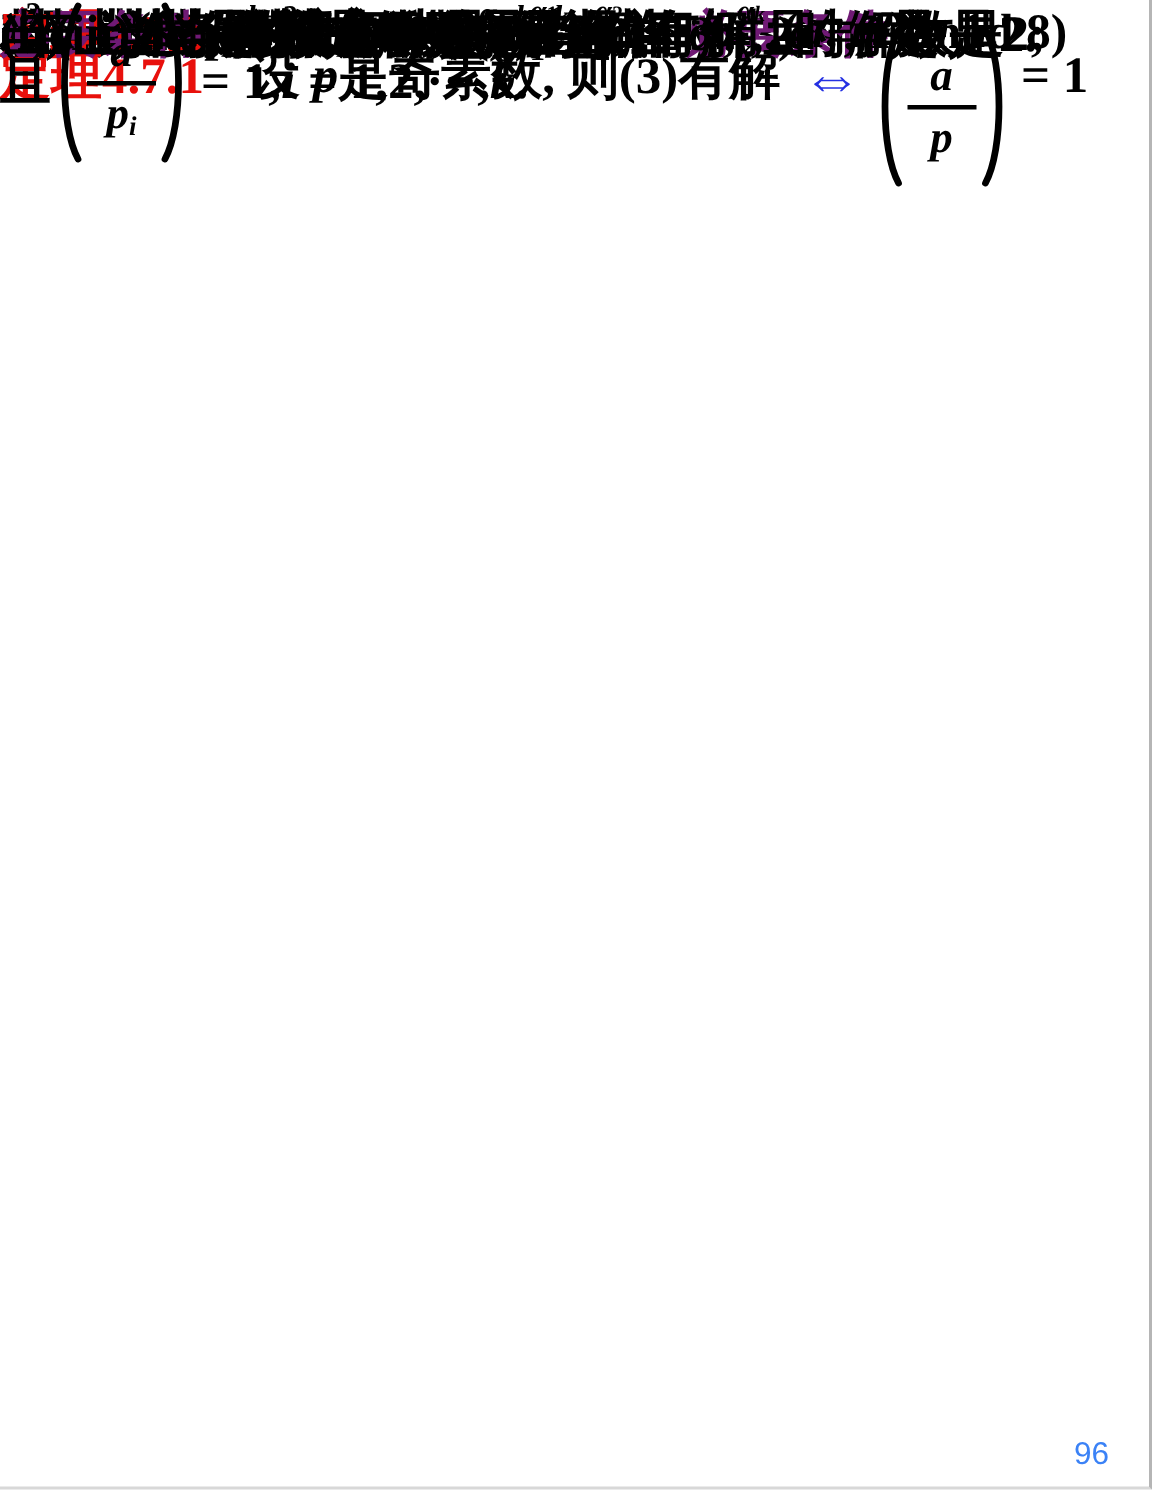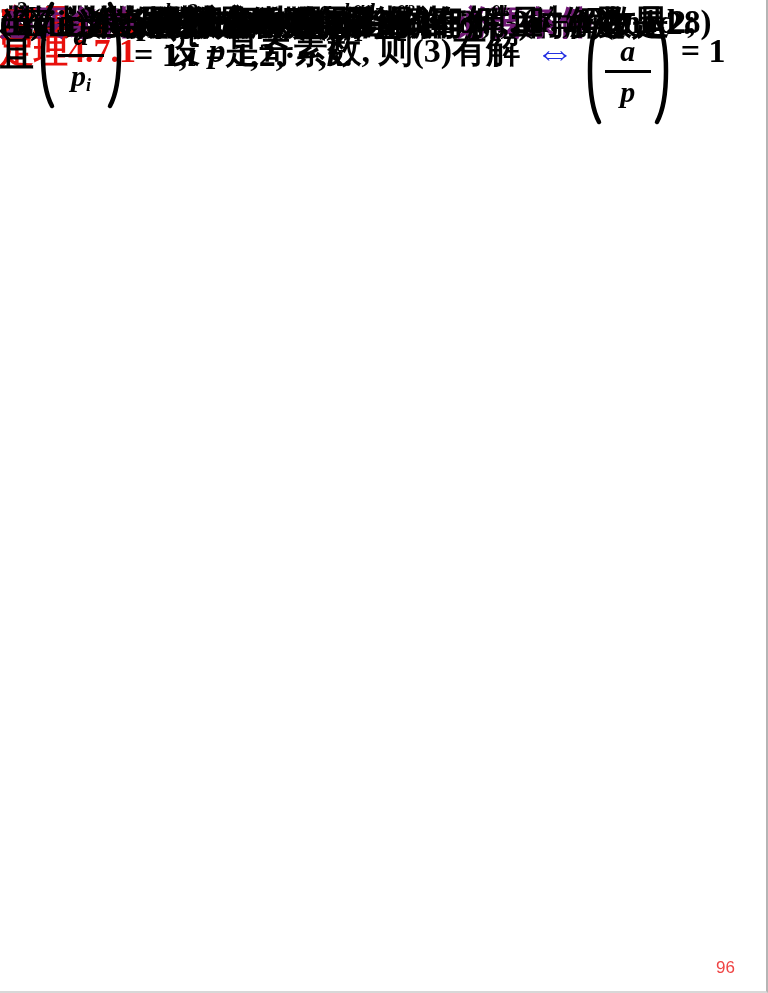--- a/index.html
+++ b/index.html
@@ -53,23 +53,23 @@
   #l13 { top:770; left:20;  height:48;padding-left:16px; }
   #l14 { top:820; left:20;  height:52; }
   #l15 { top:874; left:20;  height:52; }
   #l16 { top:926; left:20;  height:52;margin-left:36px; }
 
   .item-label2 { display:inline-block; min-width:58px; }
   .item-label3 { display:inline-block; min-width:76px; }
   .title-gap { margin-right:30px; }
   .title-gap-sm { margin-right:12px; }
 
-  .page-num { position:absolute; top:958px; left:716px; color:#ef4444;
+  .page-num { position:absolute; top:958px; left:716px; color:#3b82f6;
               font-family:"Liberation Sans","DejaVu Sans",sans-serif;
-              font-weight:400; font-size:17px; }
+              font-weight:400; font-size:21px; }
 </style>
 </head>
 <body>
 
 <div class="page">
 
   <div class="l" id="l1">
     <span class="red raise title-gap">定理4.7.1</span>
     <span class="raise">设 </span>
     <span class="var raise">p</span>

